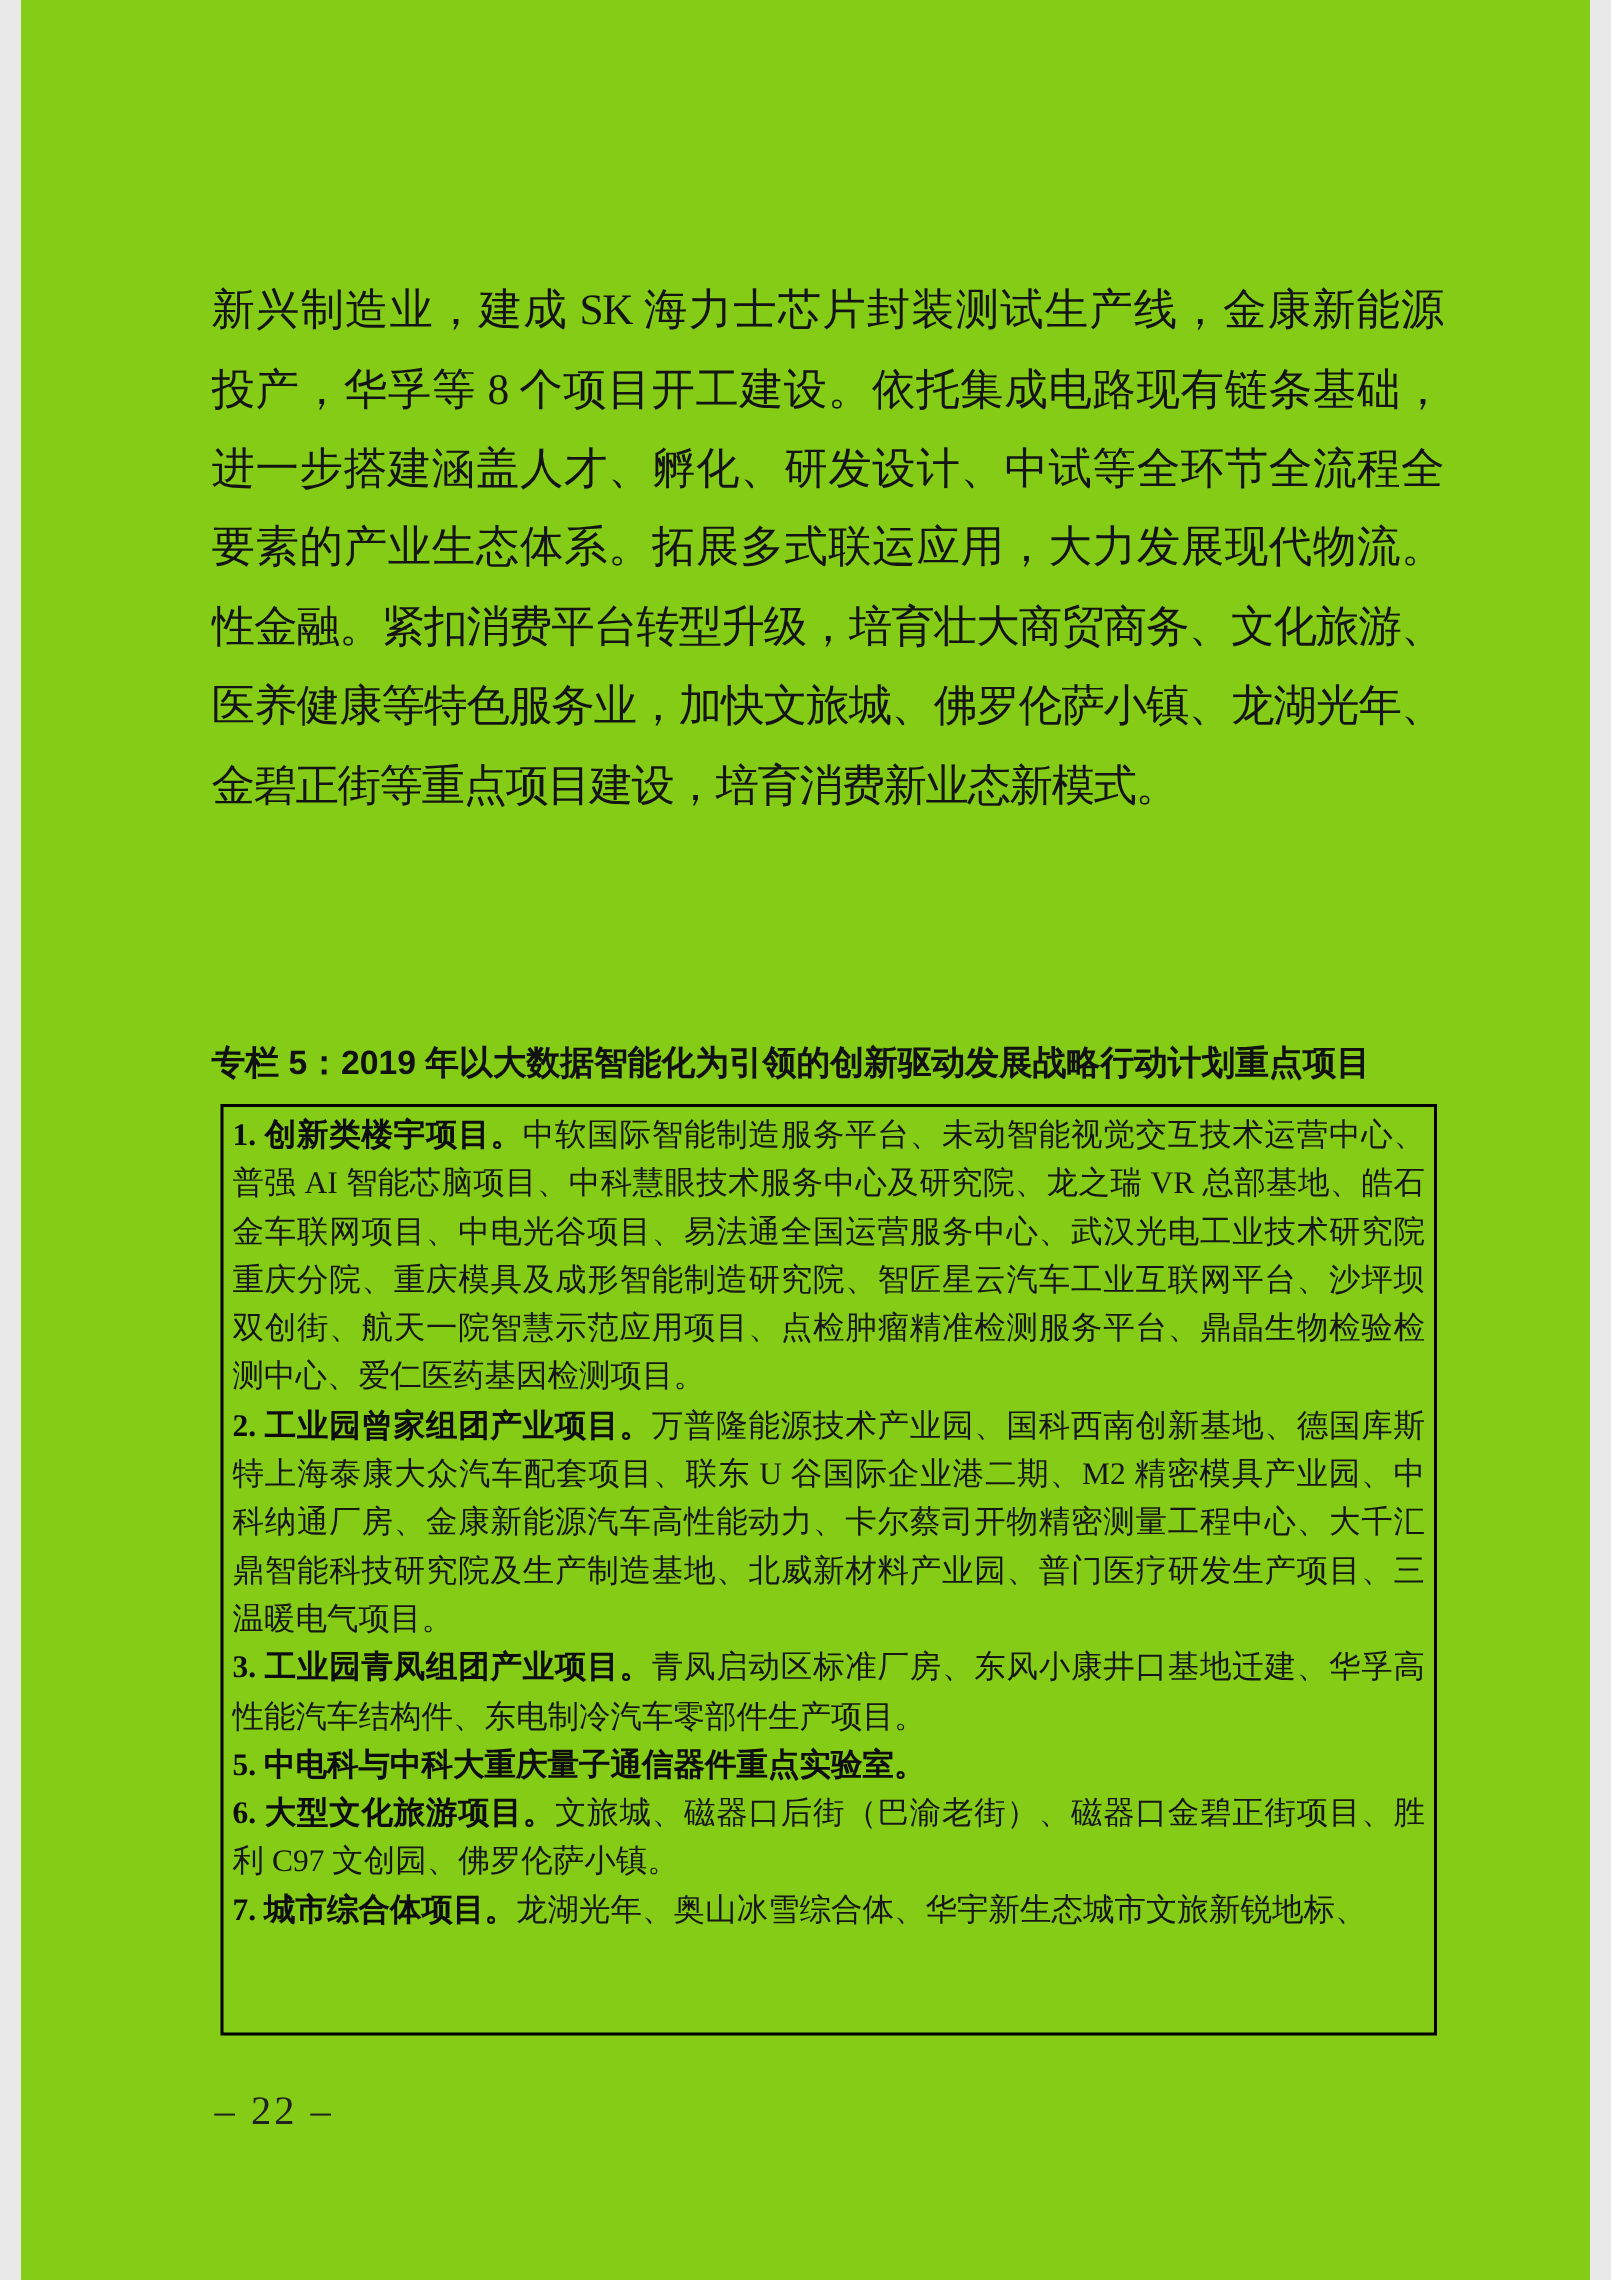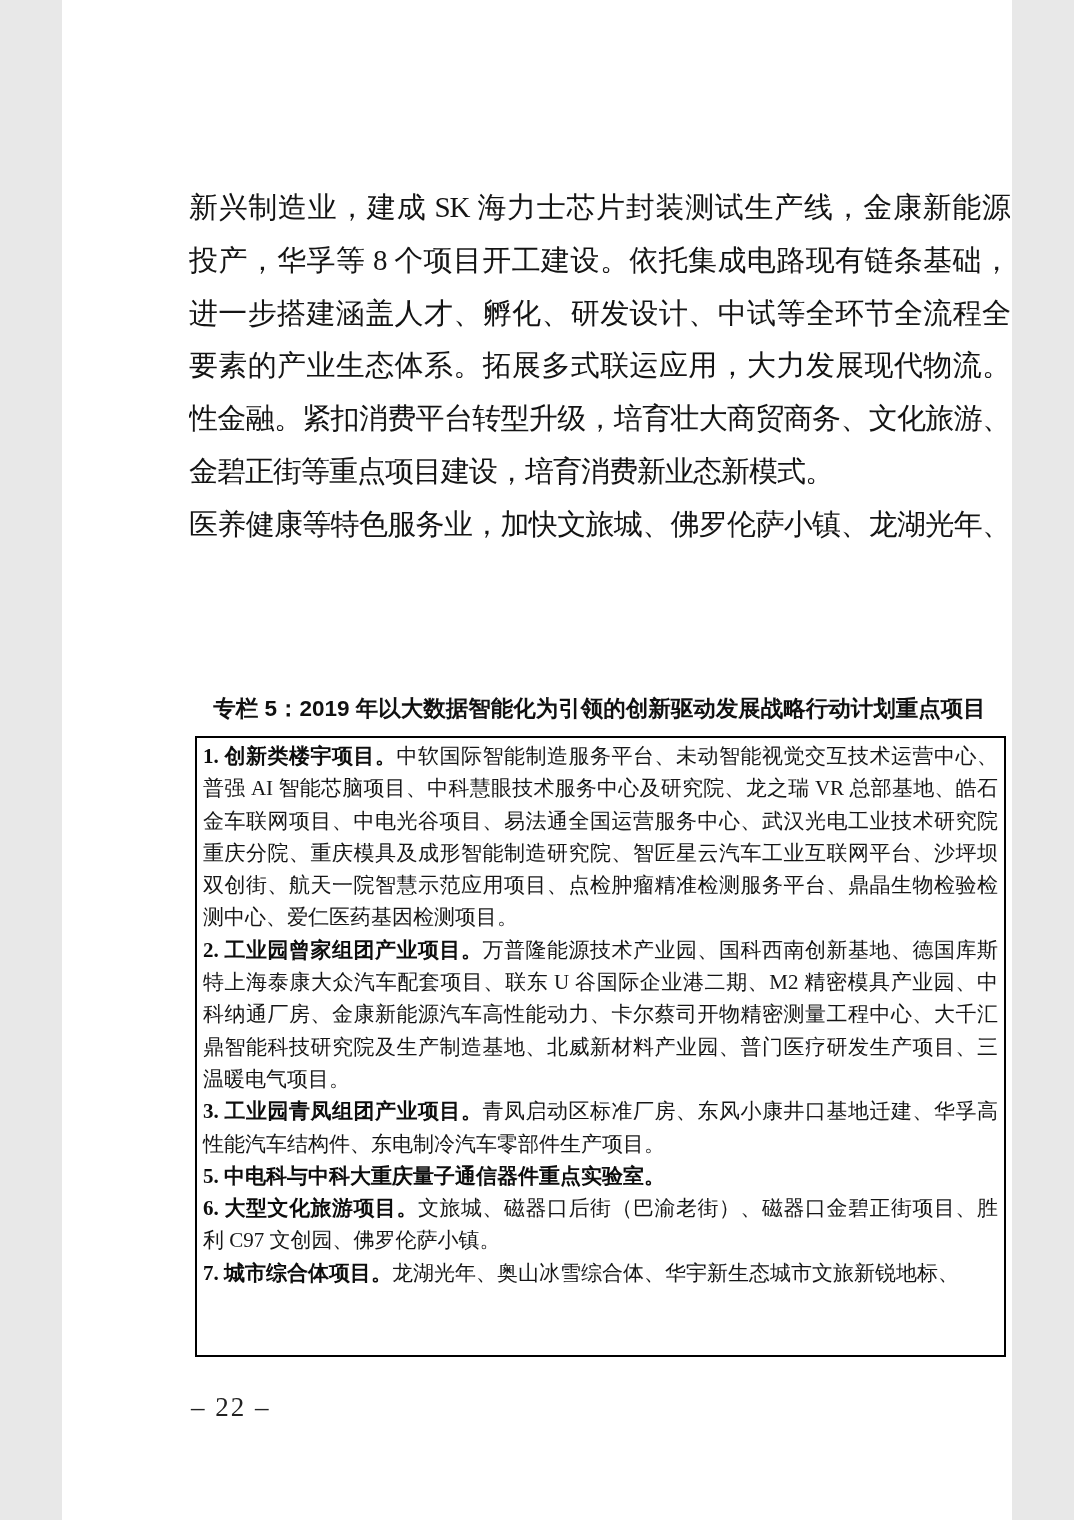--- a/index.html
+++ b/index.html
@@ -1,19 +1,19 @@
 <!DOCTYPE html>
 <html><head>
 <meta charset="utf-8">
 <style>
   html,body { margin:0; padding:0; background:#e8e8e8; }
   .page {
     position:relative;
-    width:950px; height:1520px;
-    background:#ffffff;
+    width:1046px; height:1520px;
+    background:#84cc16;
     color:#141414;
     font-family:"Liberation Serif","DejaVu Serif",serif;
     overflow:hidden;
     margin:0 auto;
   }
   .body-text {
     position:absolute;
     left:127px; top:181px; width:821px;
   }
   .body-line {
@@ -25,21 +25,20 @@
     text-align:justify;
     text-align-last:justify;
     white-space:normal;
   }
   .body-line.last {
     text-align-last:left;
   }
   .panel-title {
     position:absolute;
     left:127px; top:692px; width:821px;
-    text-align:center;
     font-family:"Liberation Sans","DejaVu Sans",sans-serif;
     font-weight:bold;
     font-size:22.5px;
     line-height:34px;
     color:#111111;
   }
   .panel-box {
     position:absolute;
     left:133px; top:736px;
     width:811px; height:621px;
@@ -71,22 +70,22 @@
 </head>
 <body>
 
 <div class="page">
   <div class="body-text" id="body-lines">
       <div class="body-line">新兴制造业，建成 SK 海力士芯片封装测试生产线，金康新能源</div>
       <div class="body-line">投产，华孚等 8 个项目开工建设。依托集成电路现有链条基础，</div>
       <div class="body-line">进一步搭建涵盖人才、孵化、研发设计、中试等全环节全流程全</div>
       <div class="body-line">要素的产业生态体系。拓展多式联运应用，大力发展现代物流。</div>
       <div class="body-line">性金融。紧扣消费平台转型升级，培育壮大商贸商务、文化旅游、</div>
+      <div class="body-line">医养健康等特色服务业，加快文旅城、佛罗伦萨小镇、龙湖光年、</div>
       <div class="body-line last">金碧正街等重点项目建设，培育消费新业态新模式。</div>
-      <div class="body-line">医养健康等特色服务业，加快文旅城、佛罗伦萨小镇、龙湖光年、</div>
     </div>
   <div class="panel-title">专栏 5：2019 年以大数据智能化为引领的创新驱动发展战略行动计划重点项目</div>
   <div class="panel-box" id="panel-items">
       <p class="panel-item"><b>1. 创新类楼宇项目。</b><span>中软国际智能制造服务平台、未动智能视觉交互技术运营中心、普强 AI 智能芯脑项目、中科慧眼技术服务中心及研究院、龙之瑞 VR 总部基地、皓石金车联网项目、中电光谷项目、易法通全国运营服务中心、武汉光电工业技术研究院重庆分院、重庆模具及成形智能制造研究院、智匠星云汽车工业互联网平台、沙坪坝双创街、航天一院智慧示范应用项目、点检肿瘤精准检测服务平台、鼎晶生物检验检测中心、爱仁医药基因检测项目。</span></p>
       <p class="panel-item"><b>2. 工业园曾家组团产业项目。</b><span>万普隆能源技术产业园、国科西南创新基地、德国库斯特上海泰康大众汽车配套项目、联东 U 谷国际企业港二期、M2 精密模具产业园、中科纳通厂房、金康新能源汽车高性能动力、卡尔蔡司开物精密测量工程中心、大千汇鼎智能科技研究院及生产制造基地、北威新材料产业园、普门医疗研发生产项目、三温暖电气项目。</span></p>
       <p class="panel-item"><b>3. 工业园青凤组团产业项目。</b><span>青凤启动区标准厂房、东风小康井口基地迁建、华孚高性能汽车结构件、东电制冷汽车零部件生产项目。</span></p>
       <p class="panel-item"><b>5. 中电科与中科大重庆量子通信器件重点实验室。</b><span></span></p>
       <p class="panel-item"><b>6. 大型文化旅游项目。</b><span>文旅城、磁器口后街（巴渝老街）、磁器口金碧正街项目、胜利 C97 文创园、佛罗伦萨小镇。</span></p>
       <p class="panel-item"><b>7. 城市综合体项目。</b><span>龙湖光年、奥山冰雪综合体、华宇新生态城市文旅新锐地标、</span></p>
     </div>

